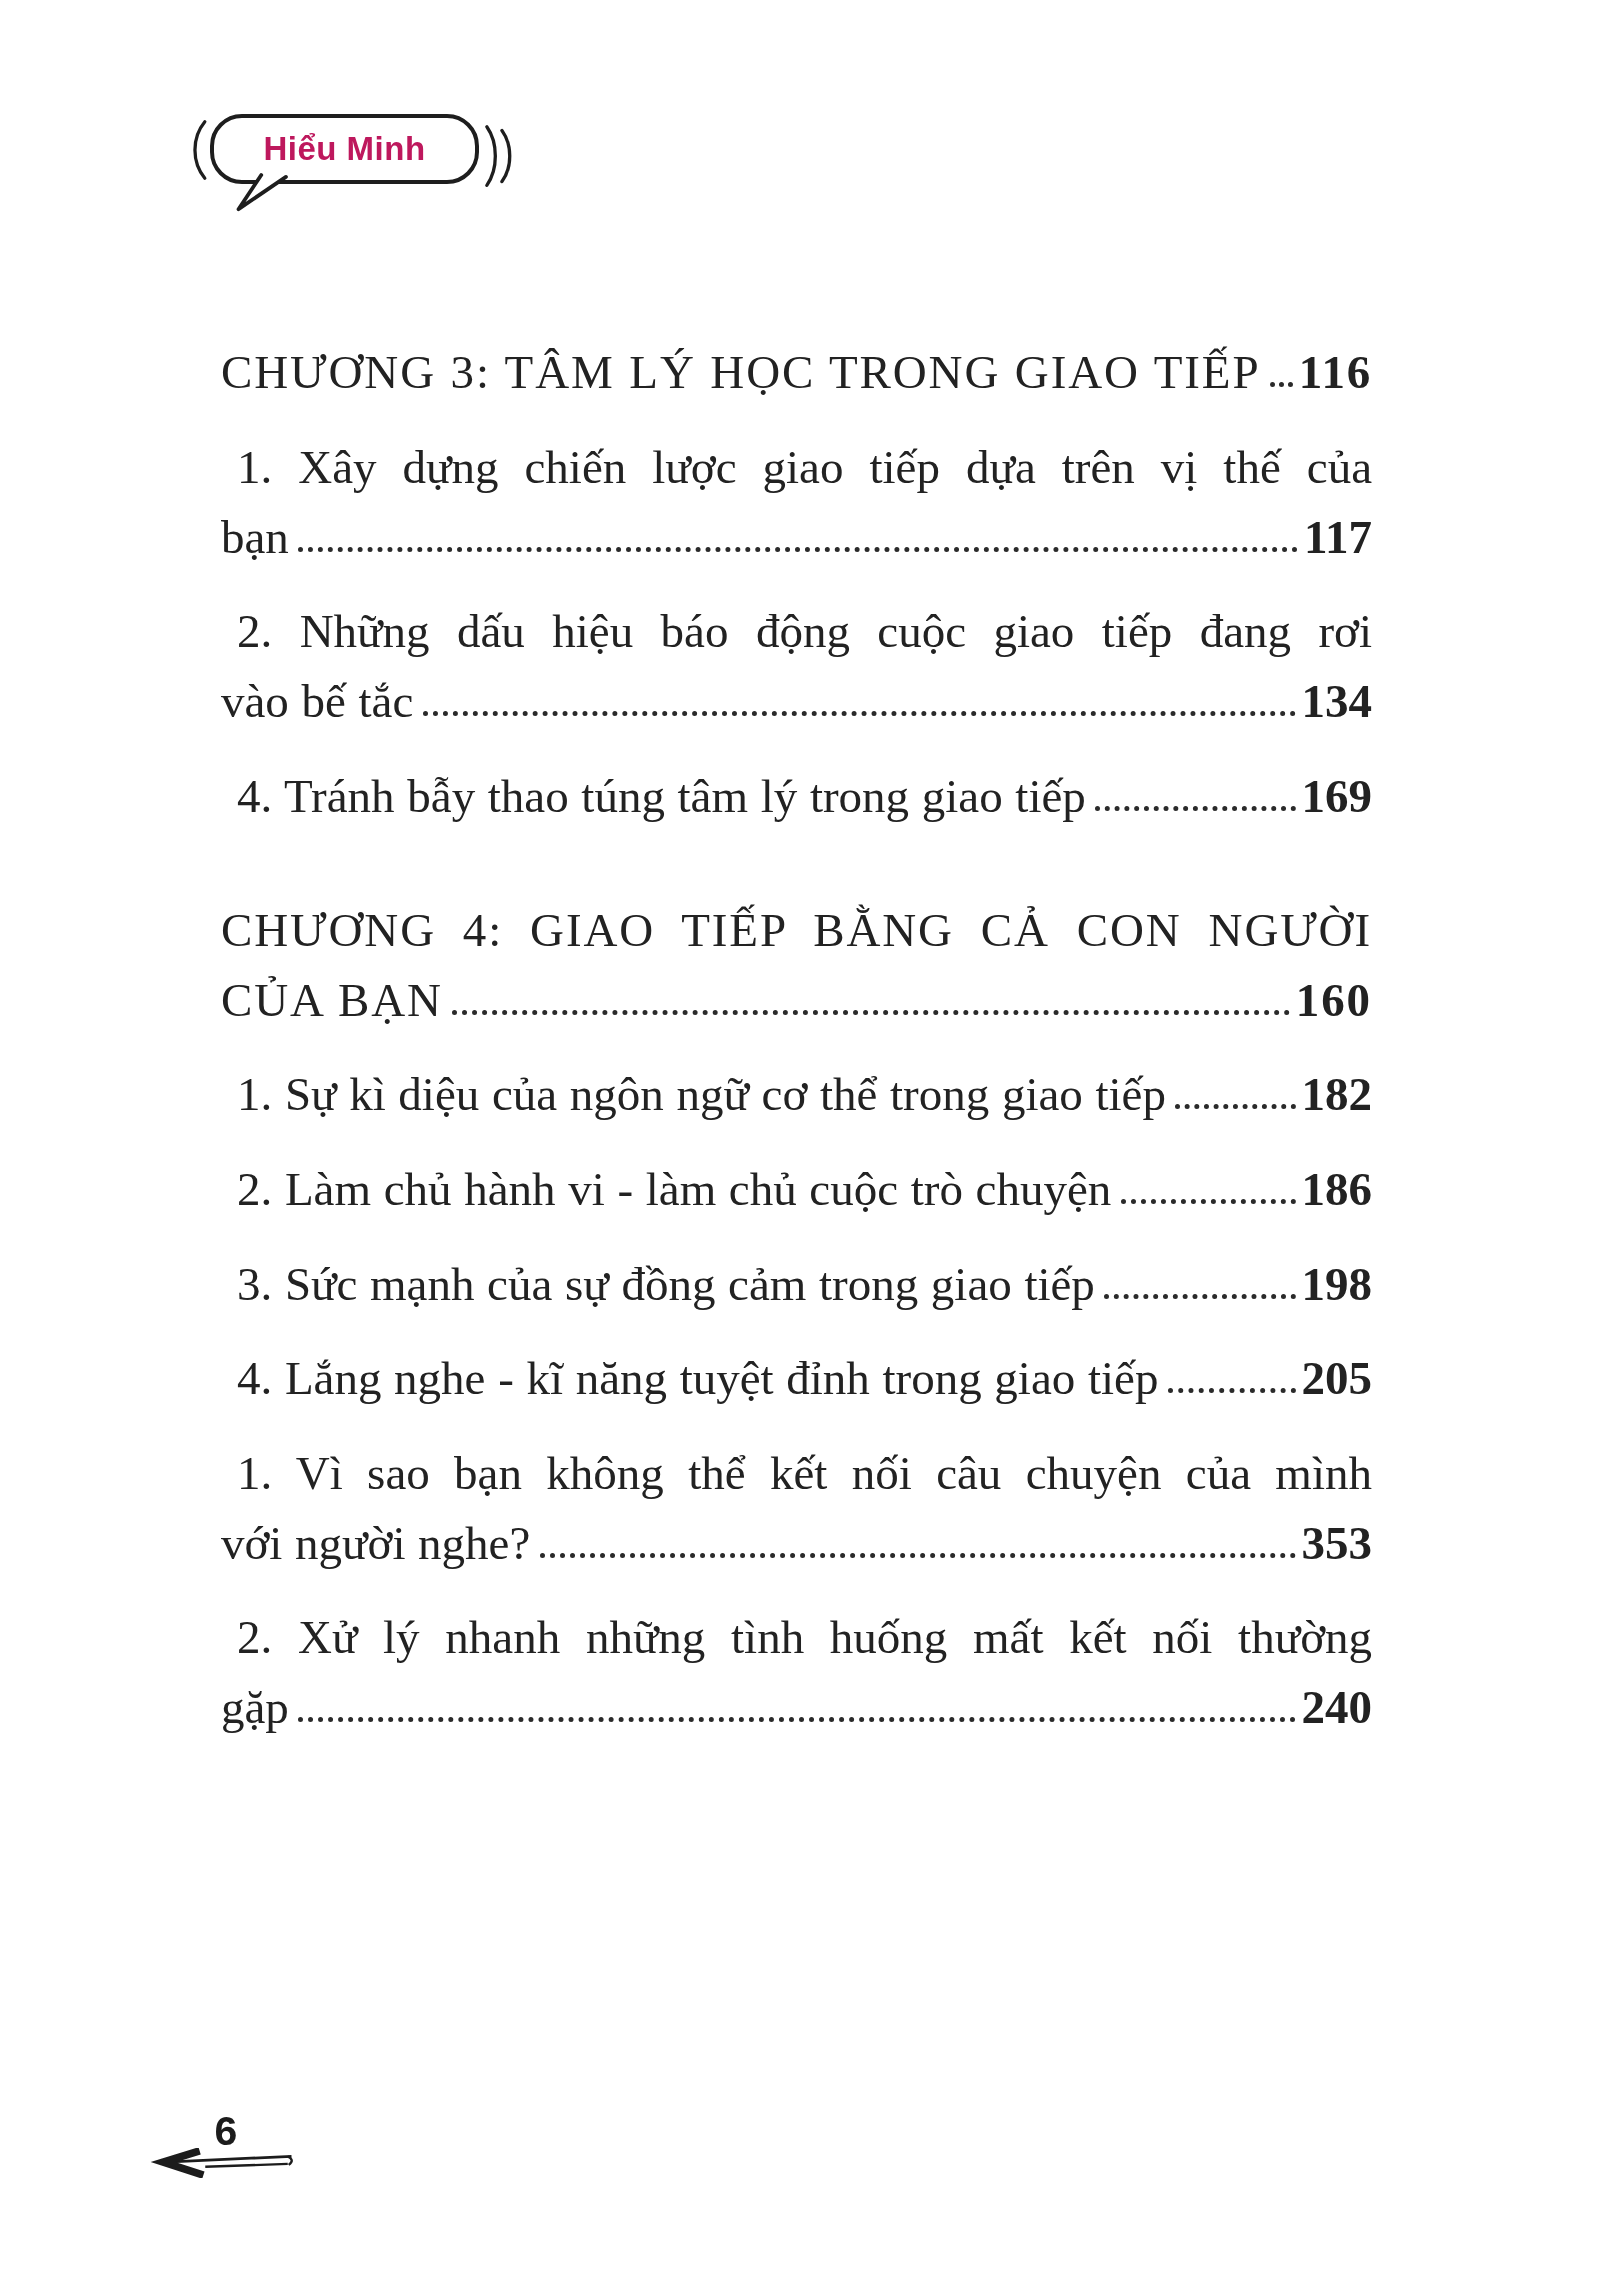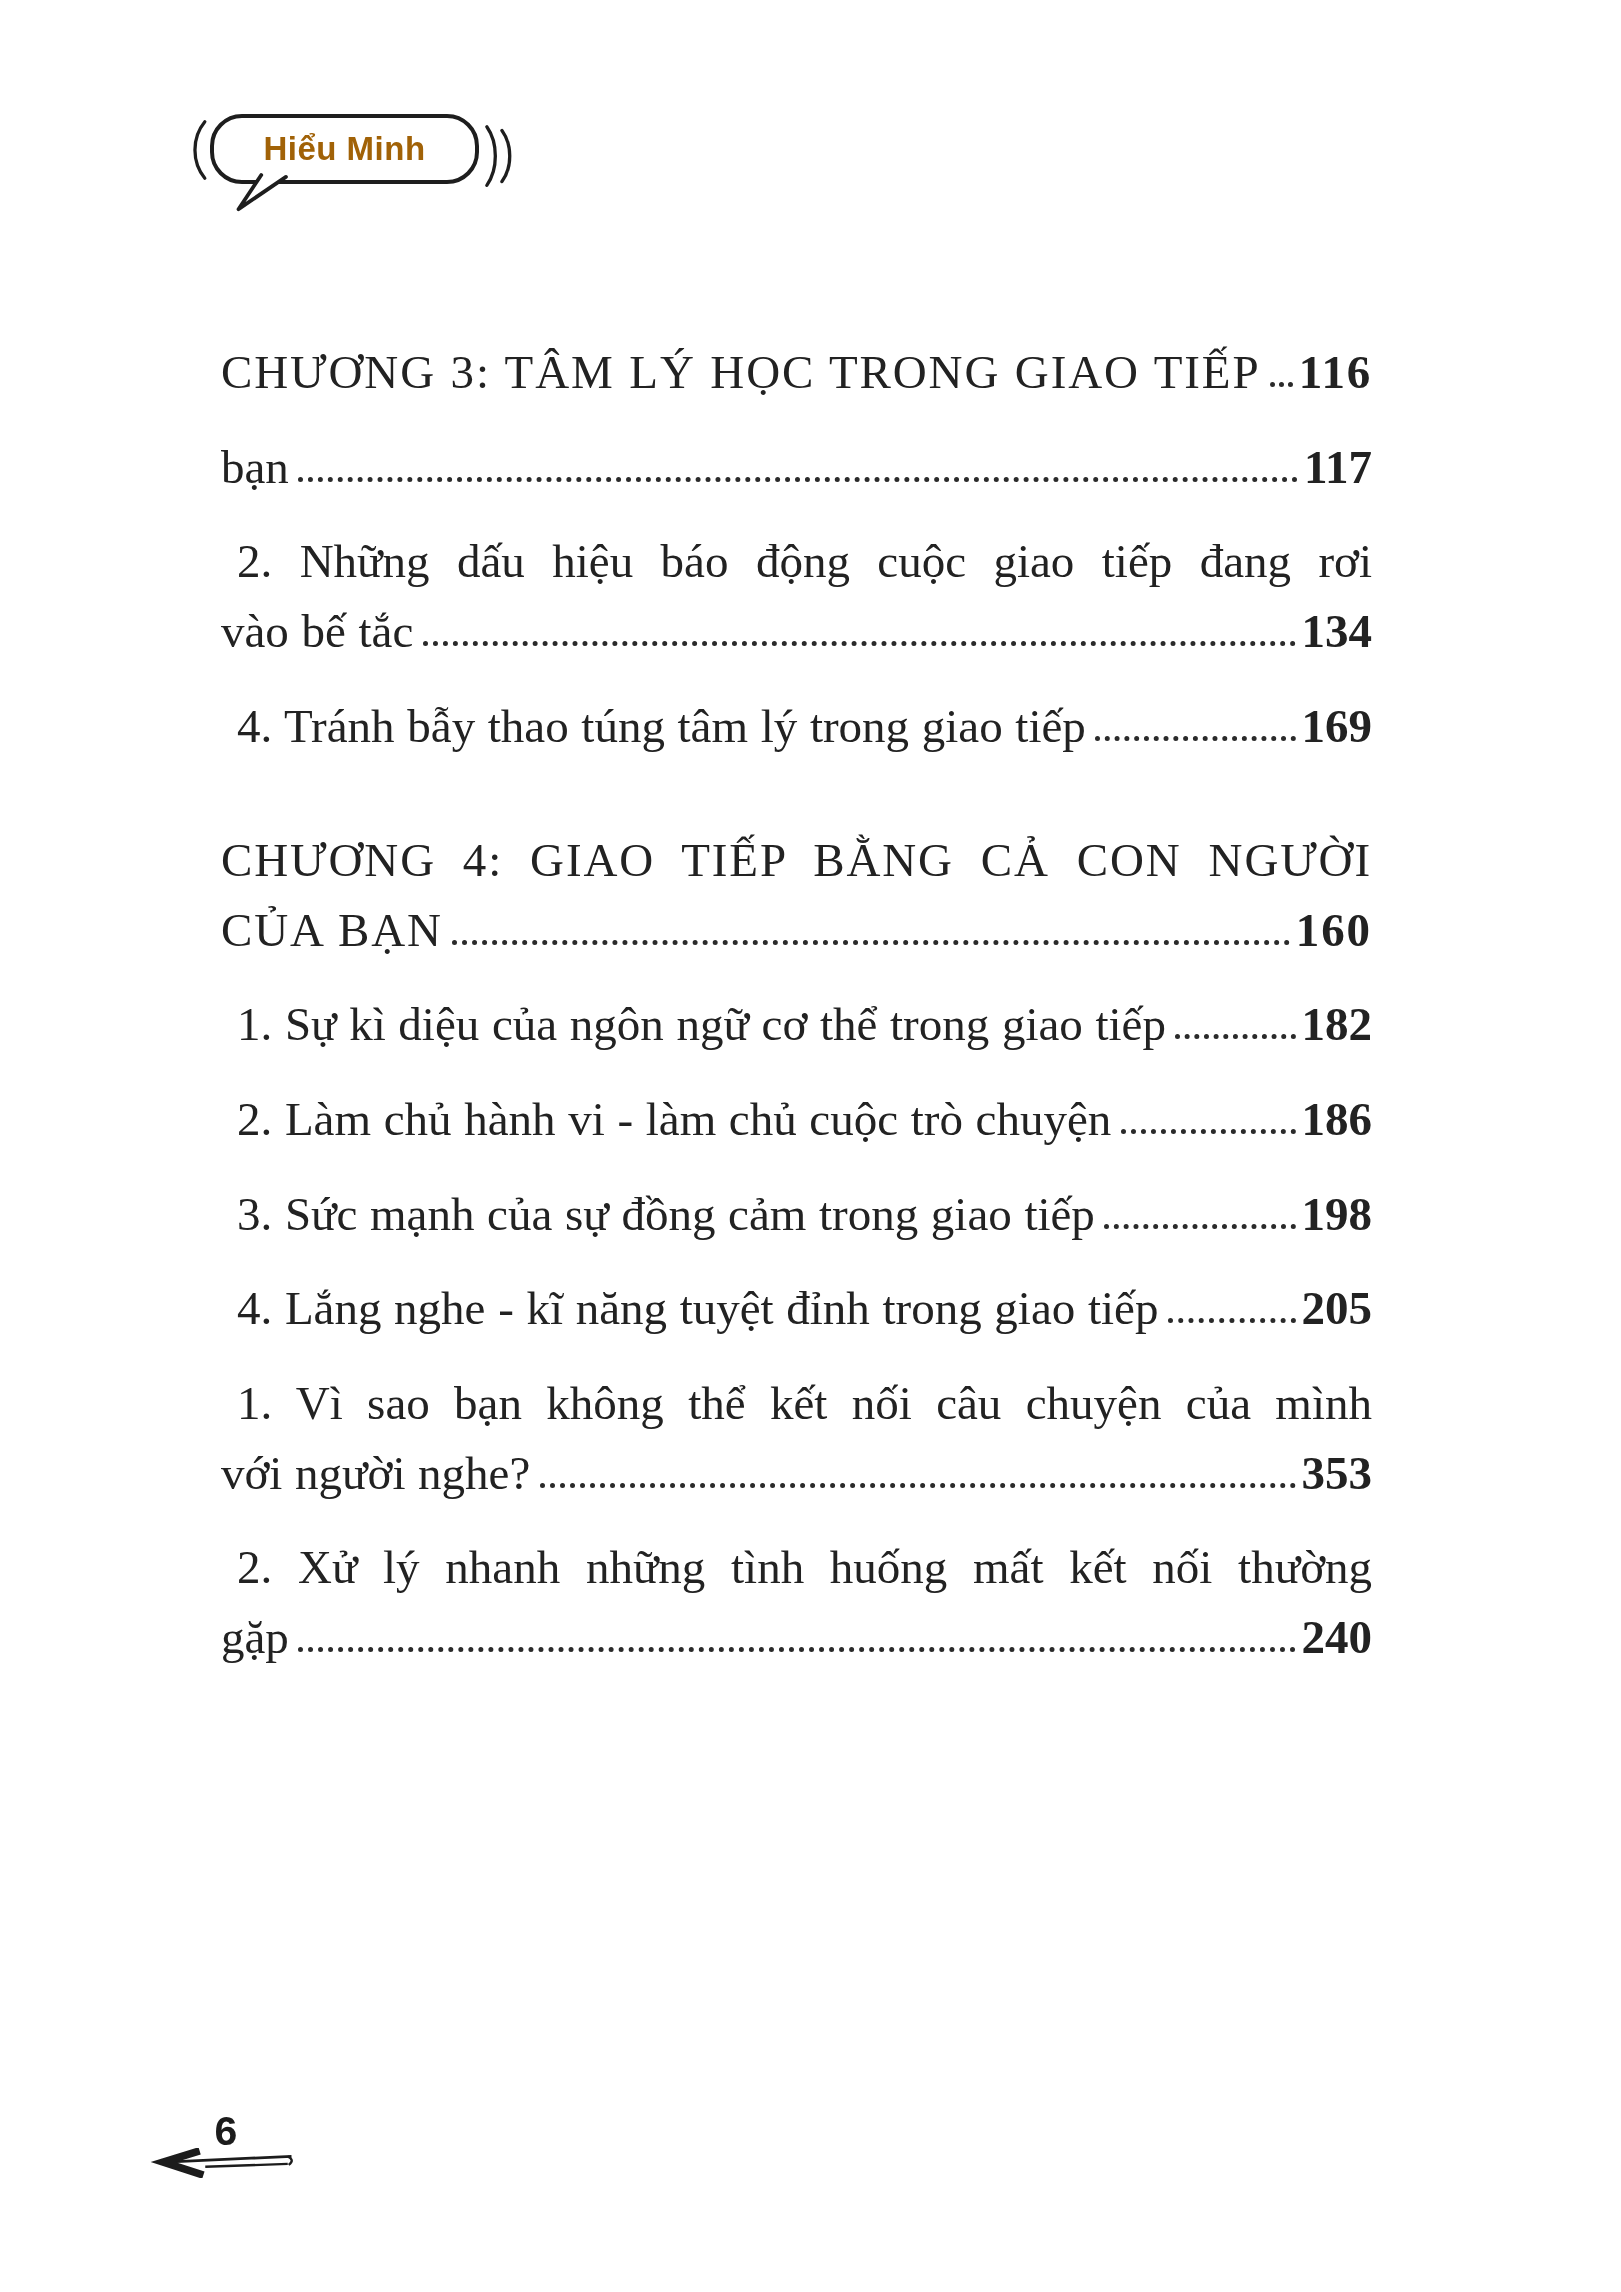--- a/index.html
+++ b/index.html
@@ -18,21 +18,21 @@
     position:absolute;left:210px;top:114px;
     width:269px;height:70px;
     box-sizing:border-box;
     border:4.3px solid #1e1e1e;
     border-radius:32px;
     display:flex;align-items:center;justify-content:center;
     background:#ffffff;
   }
   .bubble span{
     font-family:"Liberation Sans","DejaVu Sans",sans-serif;
-    font-weight:700;font-size:33px;color:#a16207;
+    font-weight:700;font-size:33px;color:#be185d;
     letter-spacing:0.5px;
     text-align:center;
   }
   .deco{position:absolute;}
   .deco.left-arc{left:185px;top:119px;}
   .deco.right-arcs{left:483px;top:123px;}
   .deco.tail{left:229px;top:173px;}
 
   
   #toc{
@@ -99,20 +99,21 @@
 
   <div id="toc">
       <div class="row chapter">
         <div class="tline flexline">
           <span class="txt">CHƯƠNG 3: TÂM LÝ HỌC TRONG GIAO TIẾP</span>
           <span class="leader"></span>
           <span class="pnum">116</span>
         </div>
       </div>
       <div class="row entry">
+        <div class="tline justify indent"><span class="txt">1. Xây dựng chiến lược giao tiếp dựa trên vị thế của</span></div>
         <div class="tline flexline">
           <span class="txt">bạn</span>
           <span class="leader"></span>
           <span class="pnum">117</span>
         </div>
       </div>
       <div class="row entry">
         <div class="tline justify indent"><span class="txt">2. Những dấu hiệu báo động cuộc giao tiếp đang rơi</span></div>
         <div class="tline flexline">
           <span class="txt">vào bế tắc</span>

